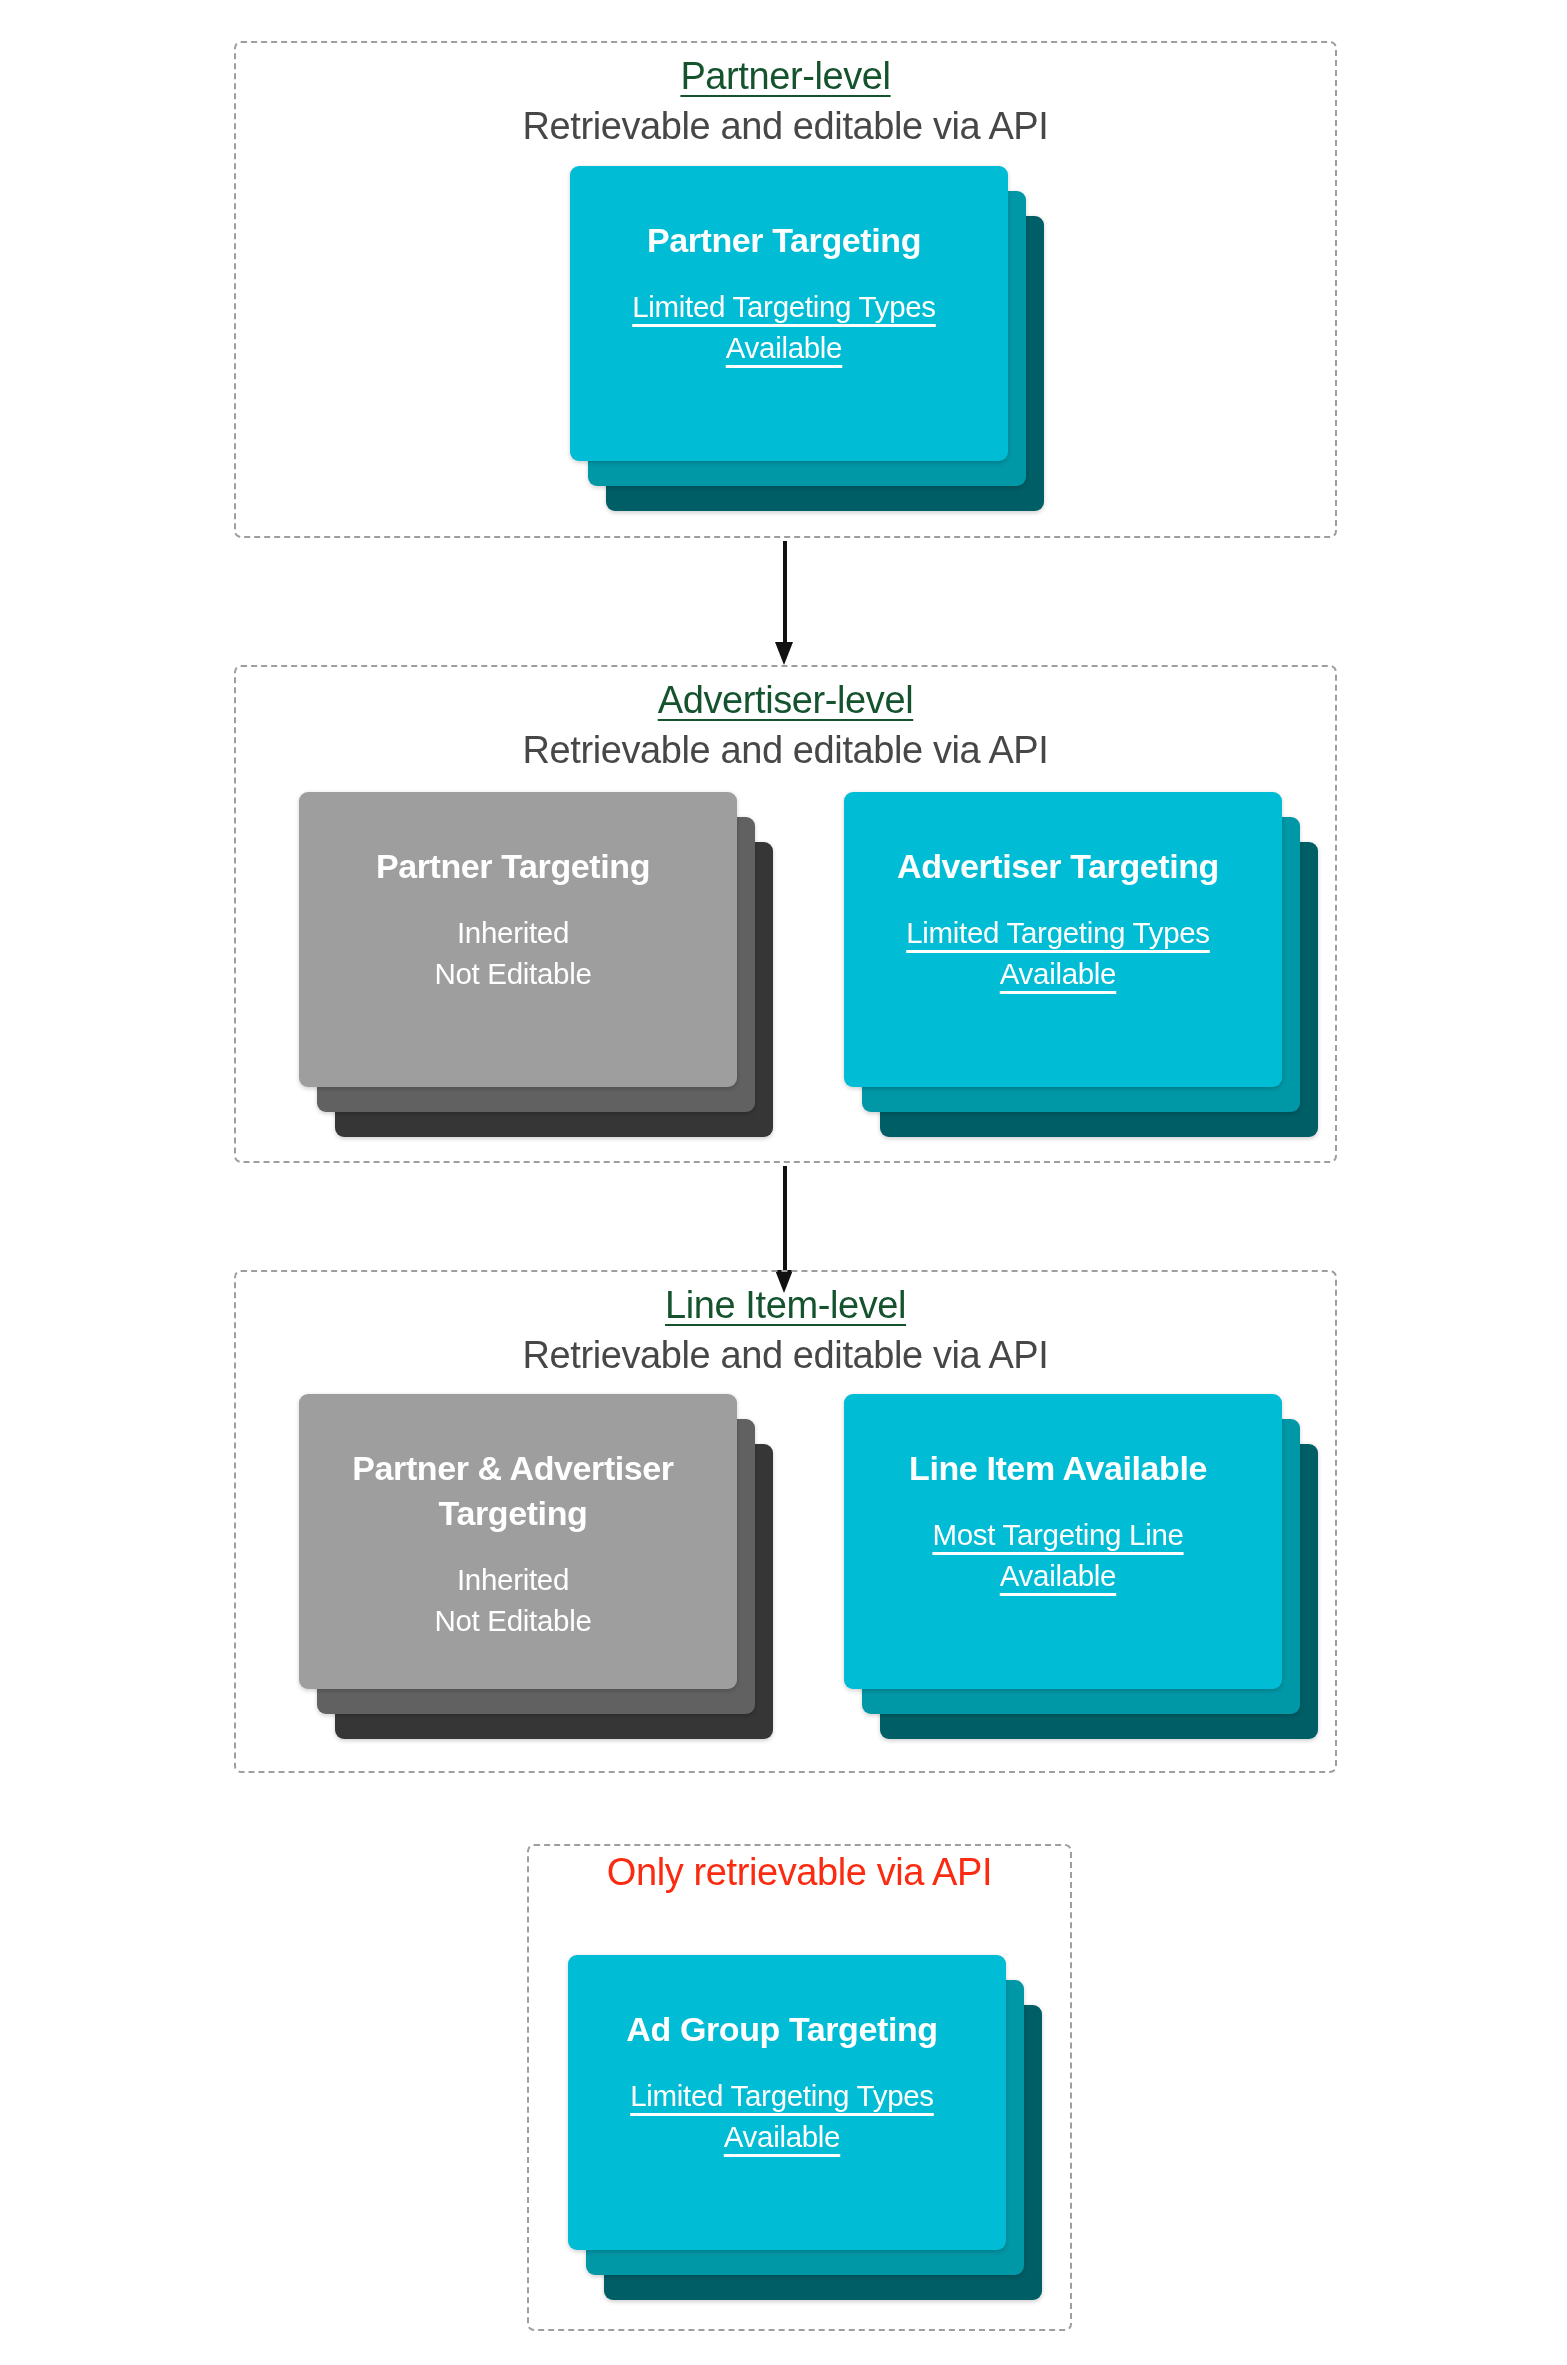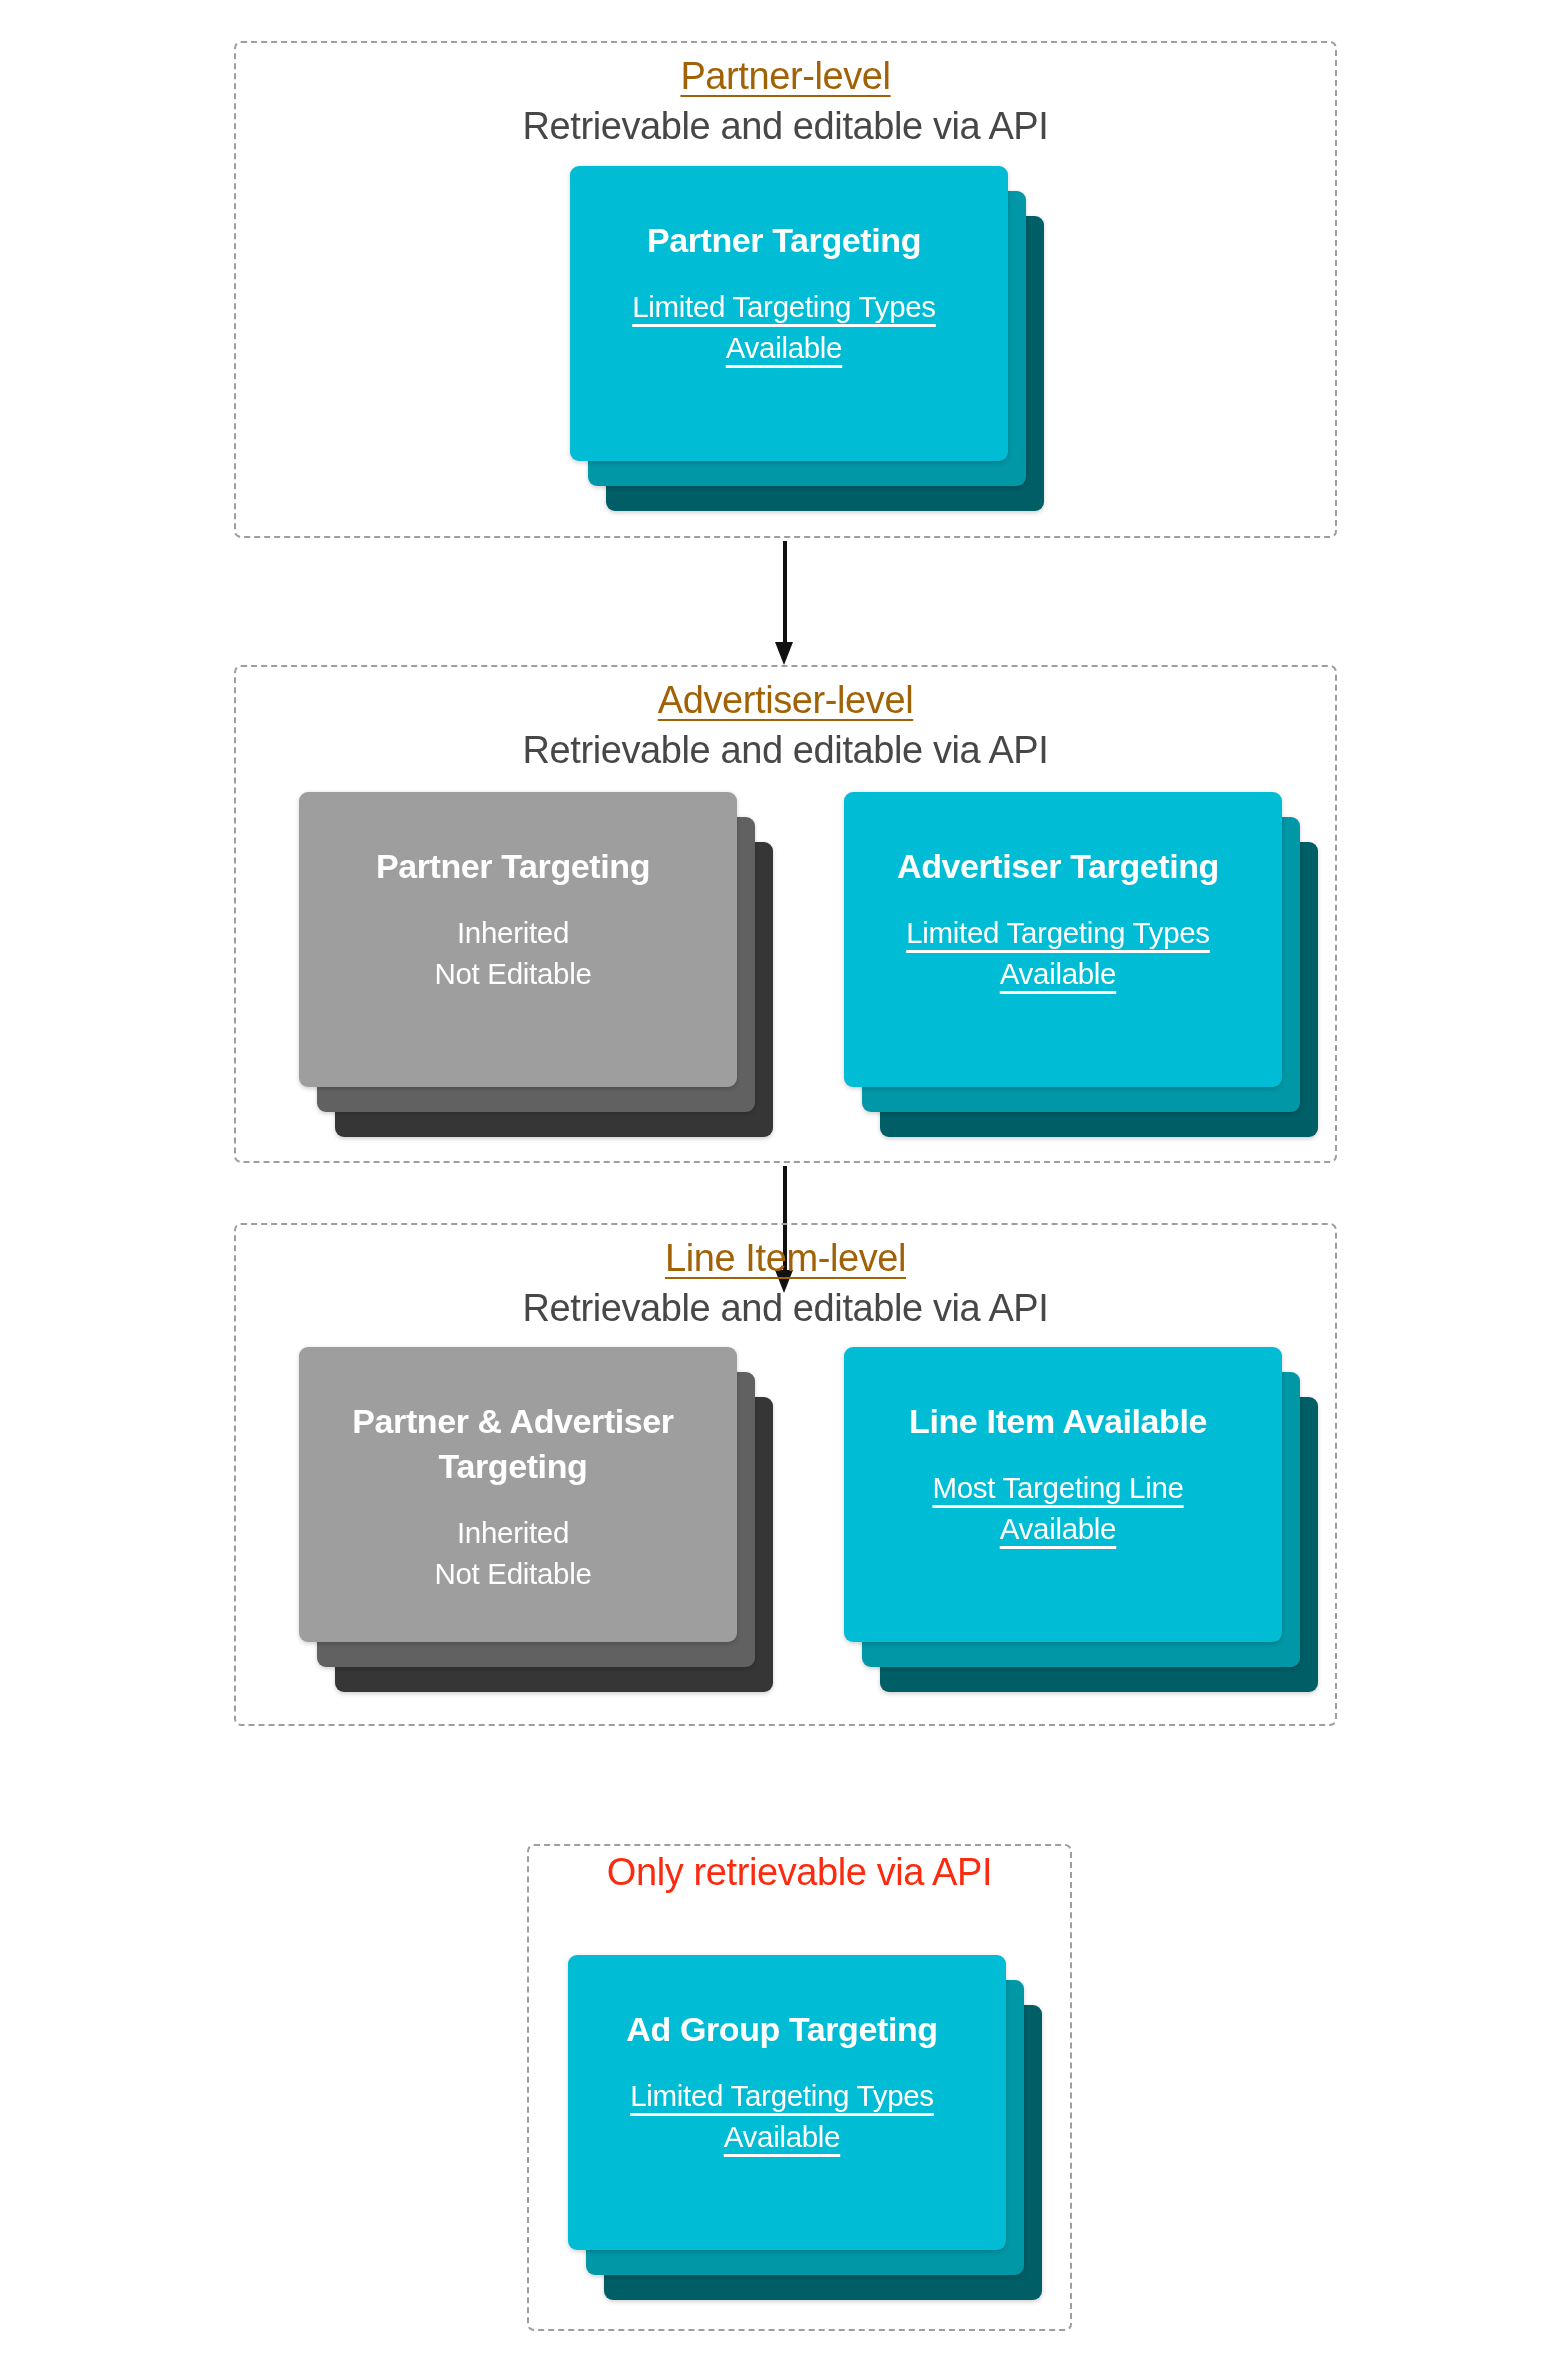--- a/index.html
+++ b/index.html
@@ -6,24 +6,24 @@
   .canvas{
     position:relative;width:1567px;height:2366px;background:#ffffff;
     font-family:"Liberation Sans",sans-serif;overflow:hidden;
   }
   .level{
     position:absolute;border:2.7px dashed #9e9e9e;border-radius:7.1px;
     box-sizing:border-box;text-align:center;
   }
   .s1{left:234px;top:41px;width:1103px;height:497px;}
   .s2{left:234px;top:665px;width:1103px;height:498px;}
-  .s3{left:234px;top:1223px;width:1103px;height:503px;}
+  .s3{left:234px;top:1270px;width:1103px;height:503px;}
   .s4{left:527px;top:1844px;width:545px;height:487px;}
   .sec-title{
-    margin-top:9px;font-size:38px;line-height:48px;color:#a16207;
+    margin-top:9px;font-size:38px;line-height:48px;color:#14532d;
     letter-spacing:-0.4px;text-decoration:underline;
     text-decoration-thickness:2.2px;text-underline-offset:6.3px;
   }
   .sec-sub{
     font-size:38px;line-height:52px;font-weight:normal;color:#474747;
     letter-spacing:-0.4px;
   }
   .sec-sub.red{color:#fa2b10;}
   
   .stack{position:absolute;width:438px;height:295px;}

